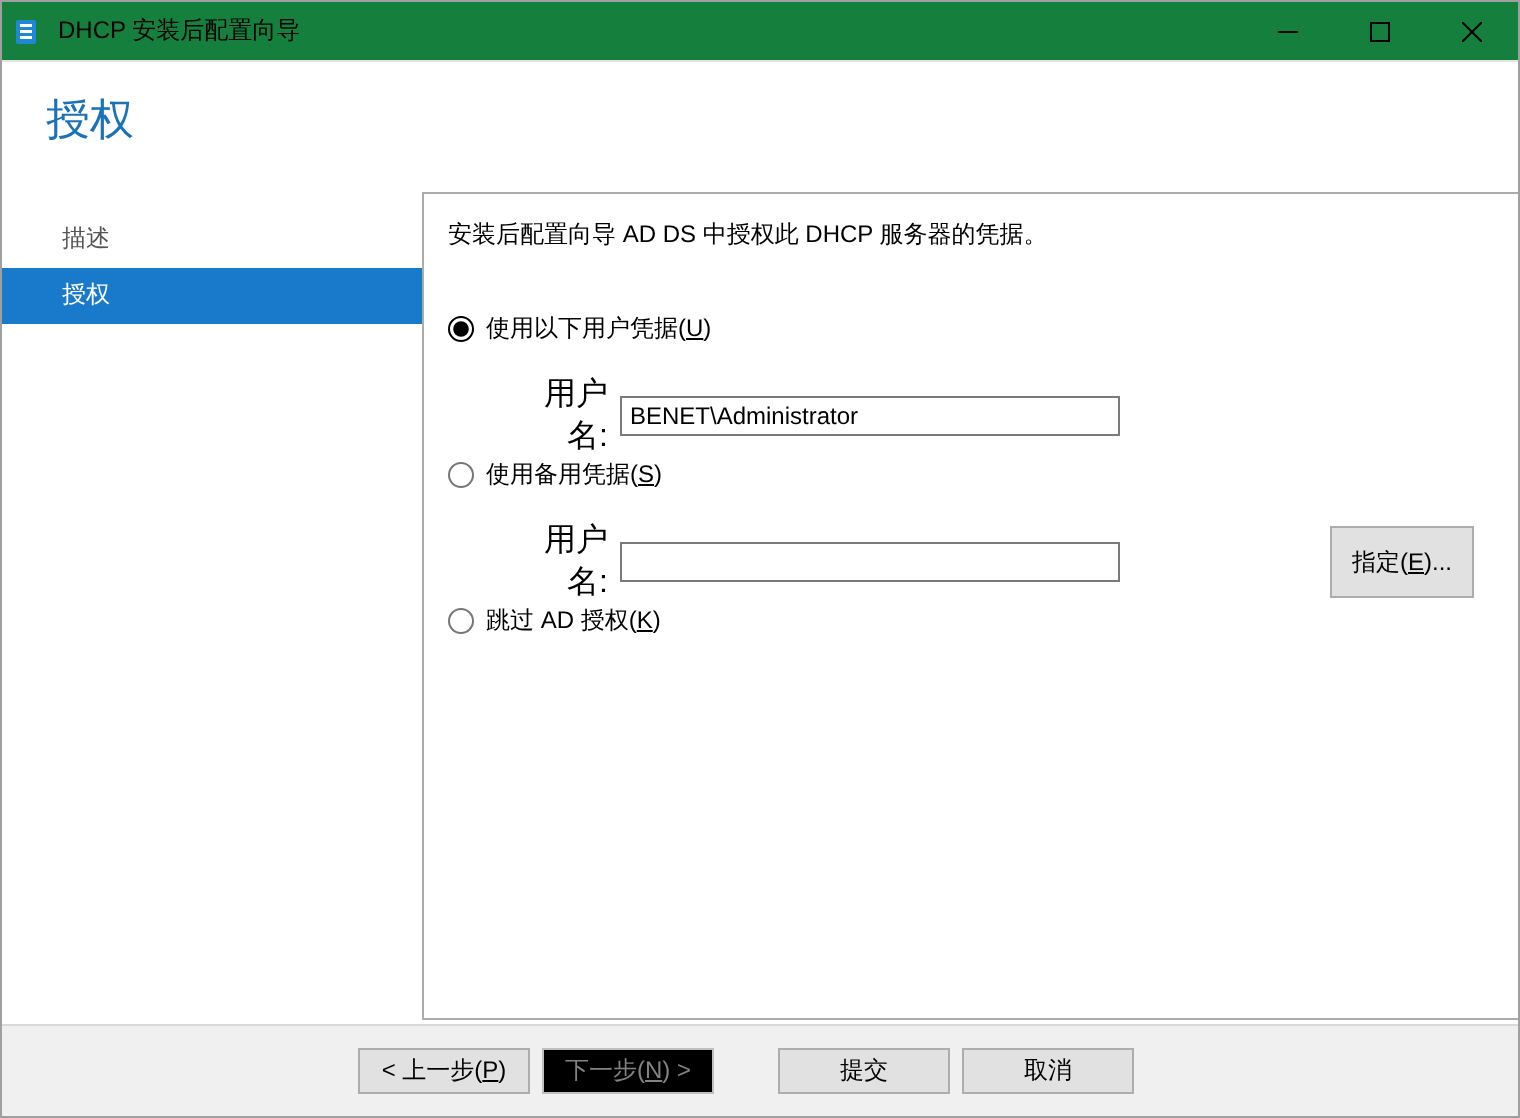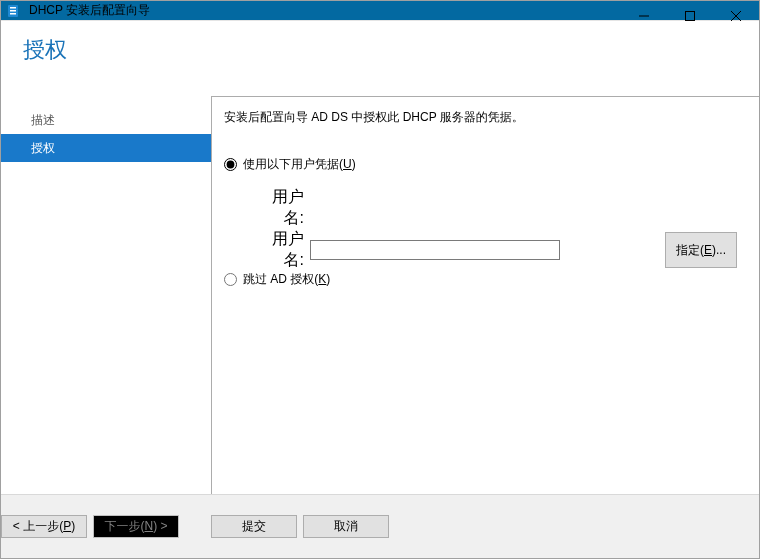--- a/index.html
+++ b/index.html
@@ -9,27 +9,27 @@
     font-family: "Microsoft YaHei", "Segoe UI", Tahoma, sans-serif;
     font-size:12px;
     background:#fff;
     color:#000;
     border:1px solid #a0a0a0;
     position:relative;
     overflow:hidden;
   }
   
   .titlebar {
-    height:20px;
+    height:30px;
     display:flex;
     align-items:center;
     padding:0 0 0 6px;
     border-bottom:1px solid #e5e5e5;
     position:relative;
-    background:#0369a1;
+    background:#15803d;
   }
   .titlebar .app-icon {
     width:16px;height:16px;
     display:inline-flex;align-items:center;justify-content:center;
     margin-right:6px;
   }
   .titlebar .title {
     font-size:12px;
     color:#000;
   }
@@ -68,20 +68,21 @@
     width:210px;
     padding-top:10px;
   }
   .side-item {
     height:28px;
     line-height:28px;
     padding-left:30px;
     font-size:12px;
     color:#555;
     cursor:default;
+    font-family:Liberation Mono, monospace;
   }
   .side-item.selected {
     background:#1979ca;
     color:#fff;
   }
   .side-item.dim { color:#9a9a9a; }
 
   .content {
     flex:1;
     border:1px solid #acacac;
@@ -137,26 +138,26 @@
 
   input[type=radio] {
     width:13px;height:13px;margin:0;
     accent-color:#000;
   }
 
   
   .footer {
     position:absolute;
     left:0; right:0; bottom:0;
-    height:64px;
+    height:46px;
     border-top:1px solid #d9d9d9;
     background:#f0f0f0;
     display:flex;
     align-items:center;
-    justify-content:flex-start;
+    justify-content:center;
     padding-right:14px;
     gap:6px;
   }
   .footer .btn { min-width:86px; height:23px; }
   .footer .gap { width:20px; }
 </style>
 </head>
 <body>
 
 <div class="titlebar">
@@ -201,24 +202,31 @@
 
     <div class="opt-block">
       <div class="opt-row">
         <input type="radio" name="auth" checked="" style="">
         <label>
           <span>使用以下用户凭据(</span><span class="mnemon">U</span><span>)</span>
         </label>
       </div>
       <div class="indent-row">
         <span class="fld-label">用户名:</span>
+        <input class="txt" style="width: 250px;" readonly="" value="BENET\Administrator">
       </div>
     </div>
 
     <div class="opt-block">
+      <div class="opt-row">
+        <input type="radio" name="auth" style="">
+        <label>
+          <span>使用备用凭据(</span><span class="mnemon">S</span><span>)</span>
+        </label>
+      </div>
       <div class="indent-row">
         <span class="fld-label">用户名:</span>
         <input class="txt" style="width: 250px;" value="">
         <span style="flex:1"></span>
         <button class="btn">
           <span>指定(</span><span class="mnemon">E</span><span>)...</span>
         </button>
       </div>
     </div>
 

